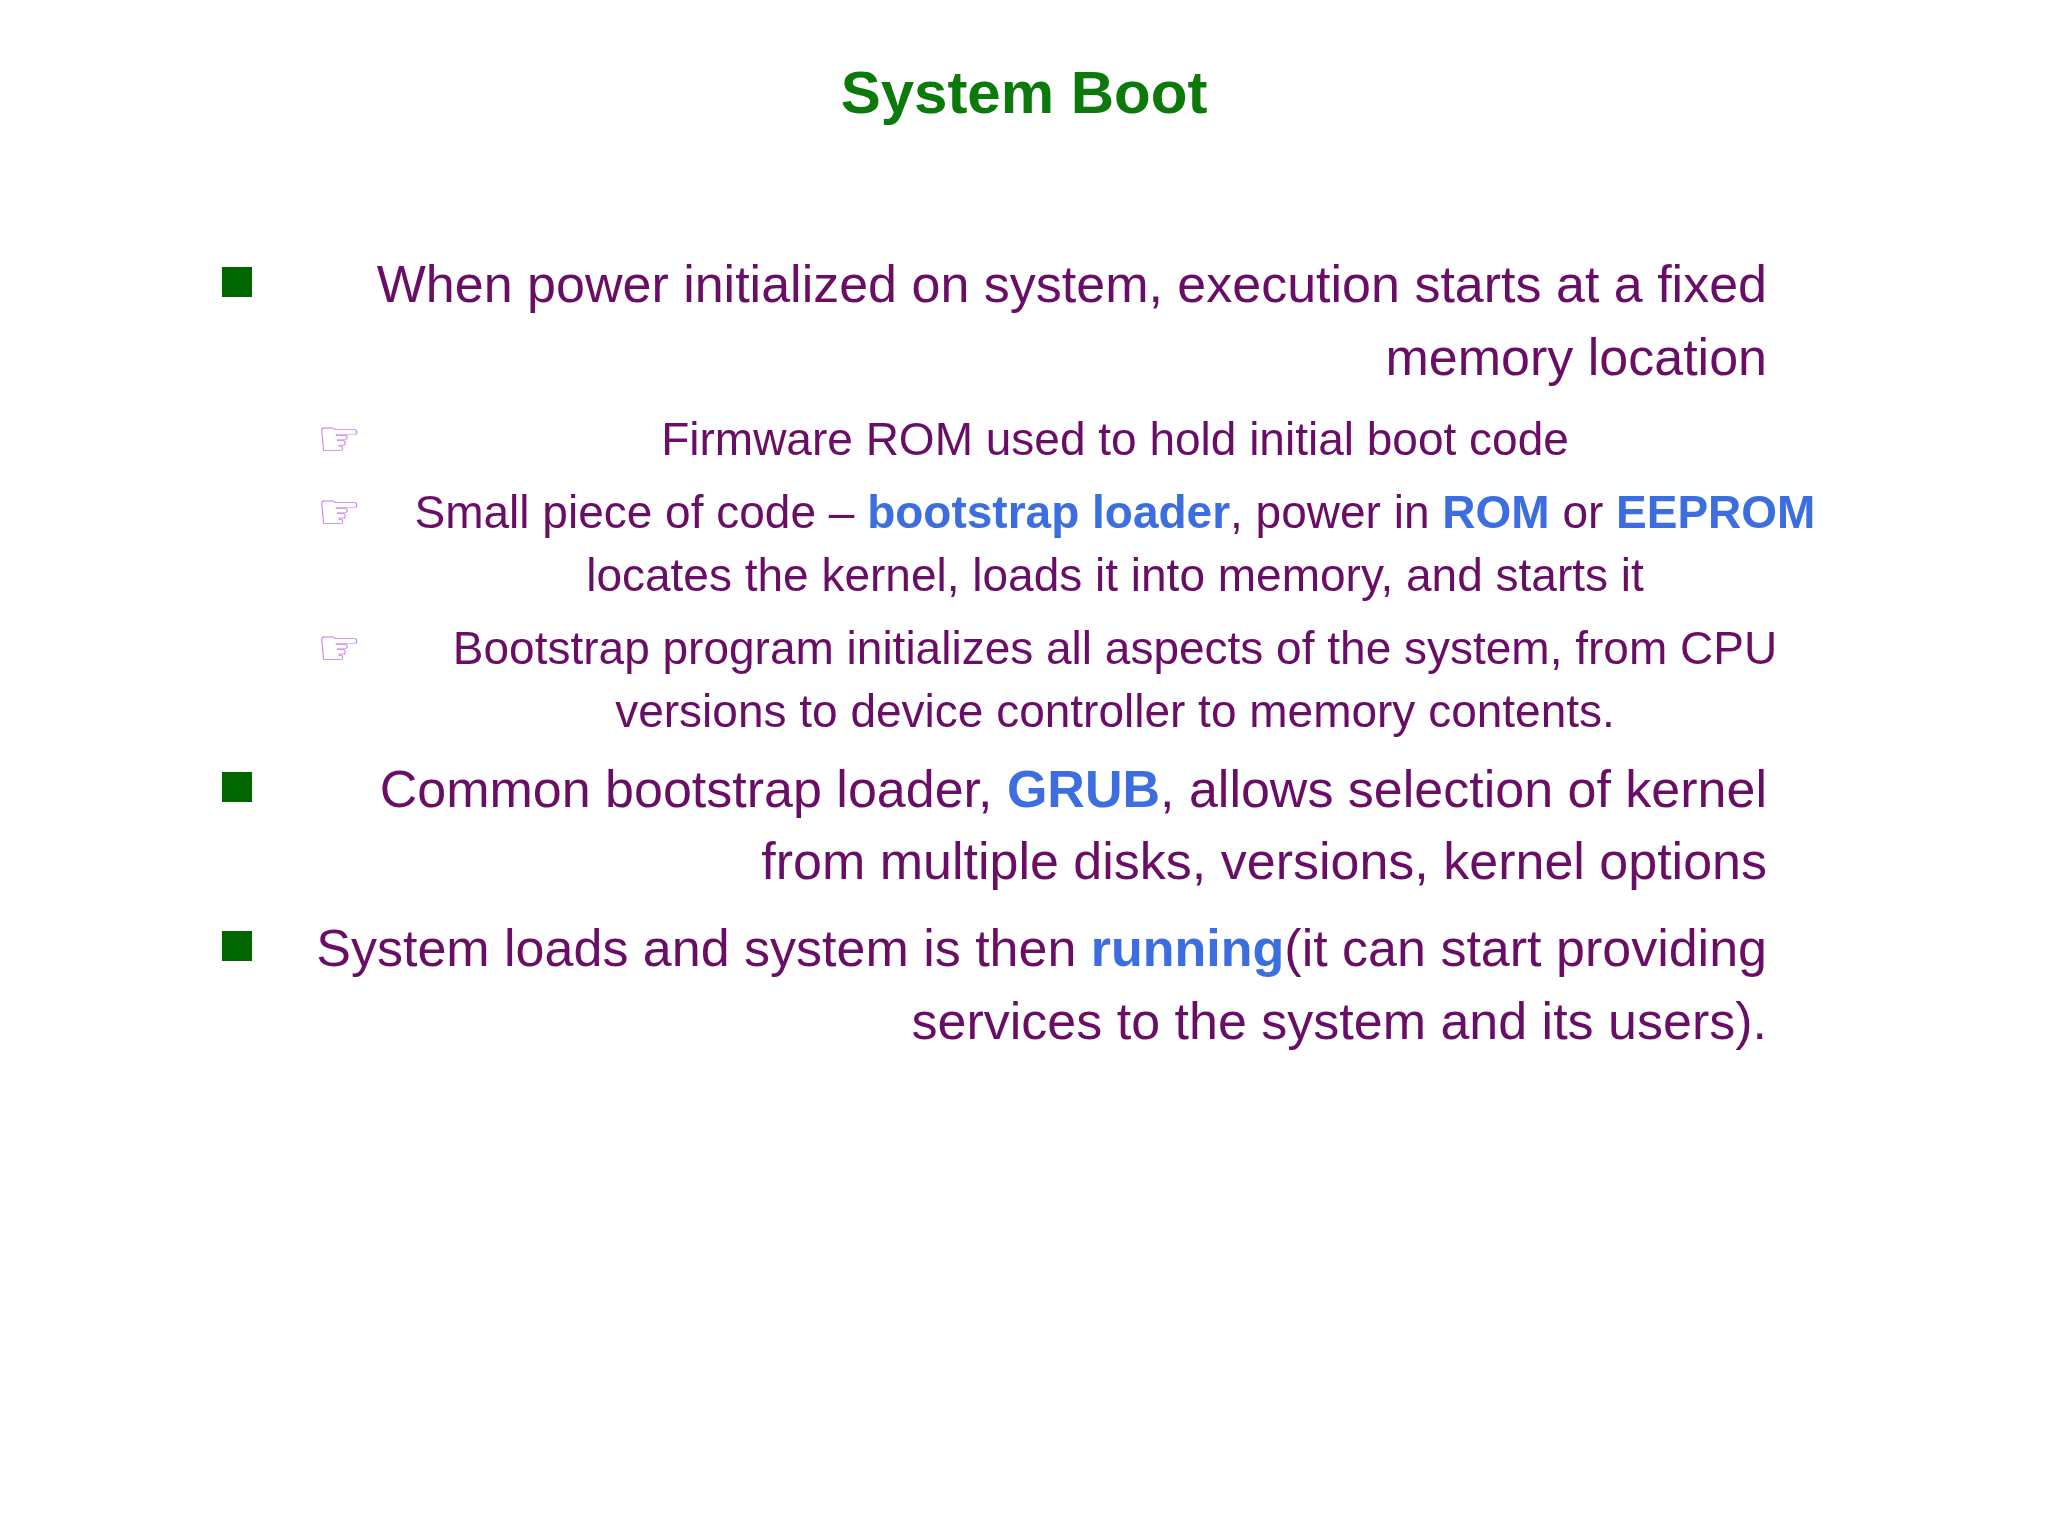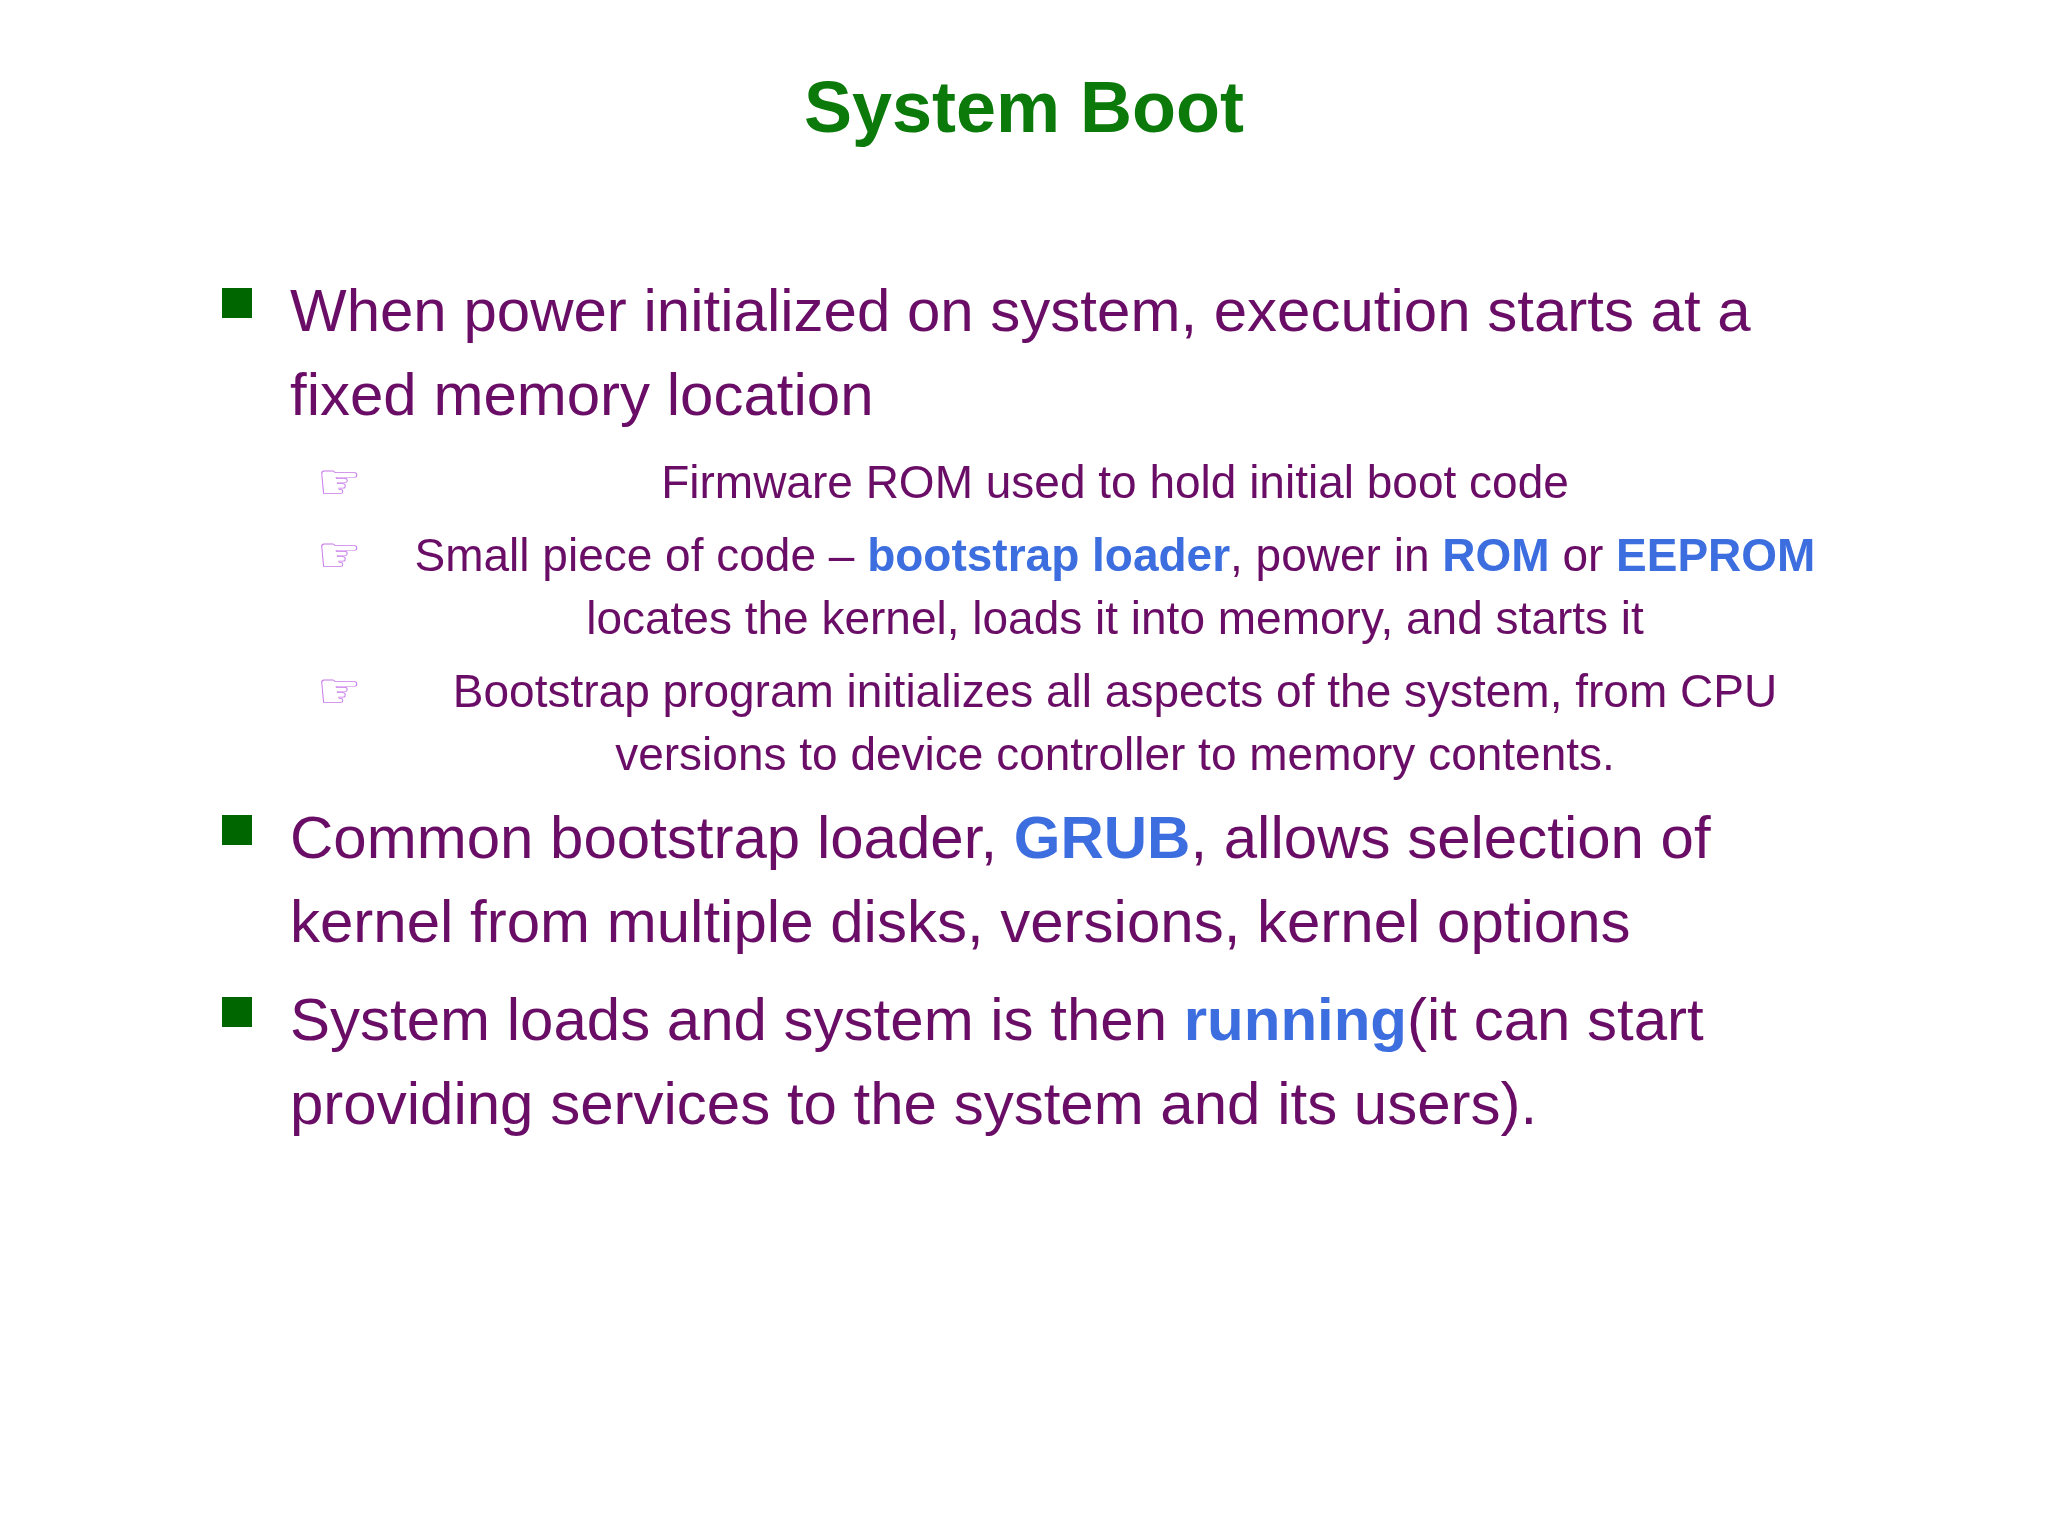--- a/index.html
+++ b/index.html
@@ -5,24 +5,24 @@
   html, body { margin: 0; padding: 0; background: #ffffff; }
   .slide {
     position: relative;
     width: 2048px;
     height: 1536px;
     background: #ffffff;
     overflow: hidden;
     font-family: "Liberation Sans", "DejaVu Sans", sans-serif;
   }
   .title {
-    margin: 12px;
+    margin: 4px;
     padding-top: 56px;
     text-align: center;
-    font-size: 72px;
+    font-size: 60px;
     line-height: 1.1;
     font-weight: 700;
     color: var(--title-green, #0b7a0b);
   }
   .content {
     margin-top: 122px;
     margin-left: 222px;
     width: 1620px;
   }
   .item { display: flex; align-items: flex-start; }
@@ -38,23 +38,24 @@
   }
   .l2 .hand-col { flex: 0 0 78px; }
   .hand {
     font-family: "DejaVu Sans", sans-serif;
     font-size: 50px;
     line-height: 63px;
     color: var(--hand-purple, #c87bea);
   }
   .l1 .text {
     width: 1477px;
-    font-size: 60px;
+    font-size: 52px;
     line-height: 1.4;
     color: var(--body-purple, #6a0d66);
+    text-align: right;
   }
   .l2 .text {
     width: 1440px;
     font-size: 46px;
     line-height: 63px;
     color: var(--body-purple, #6a0d66);
     text-align: center;
   }
   .hl {
     color: var(--highlight-blue, #3c6edf);

